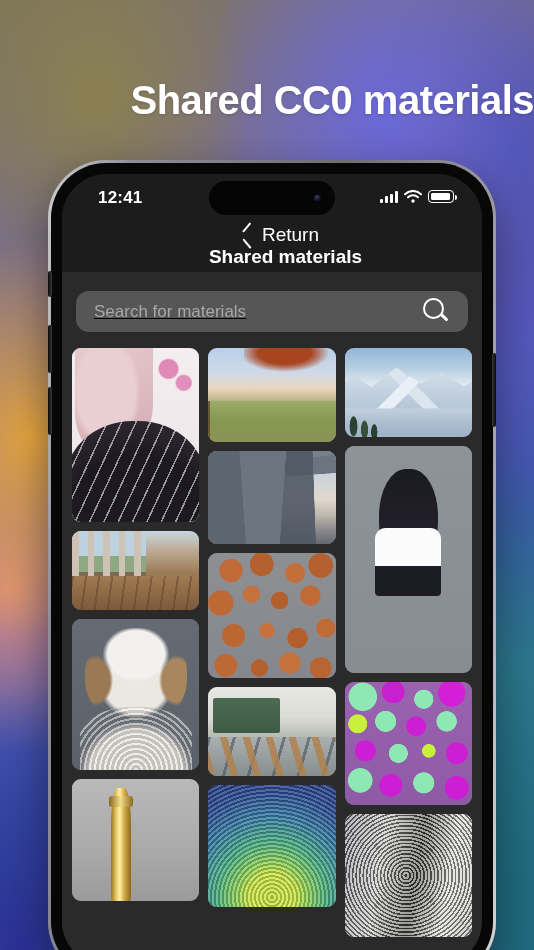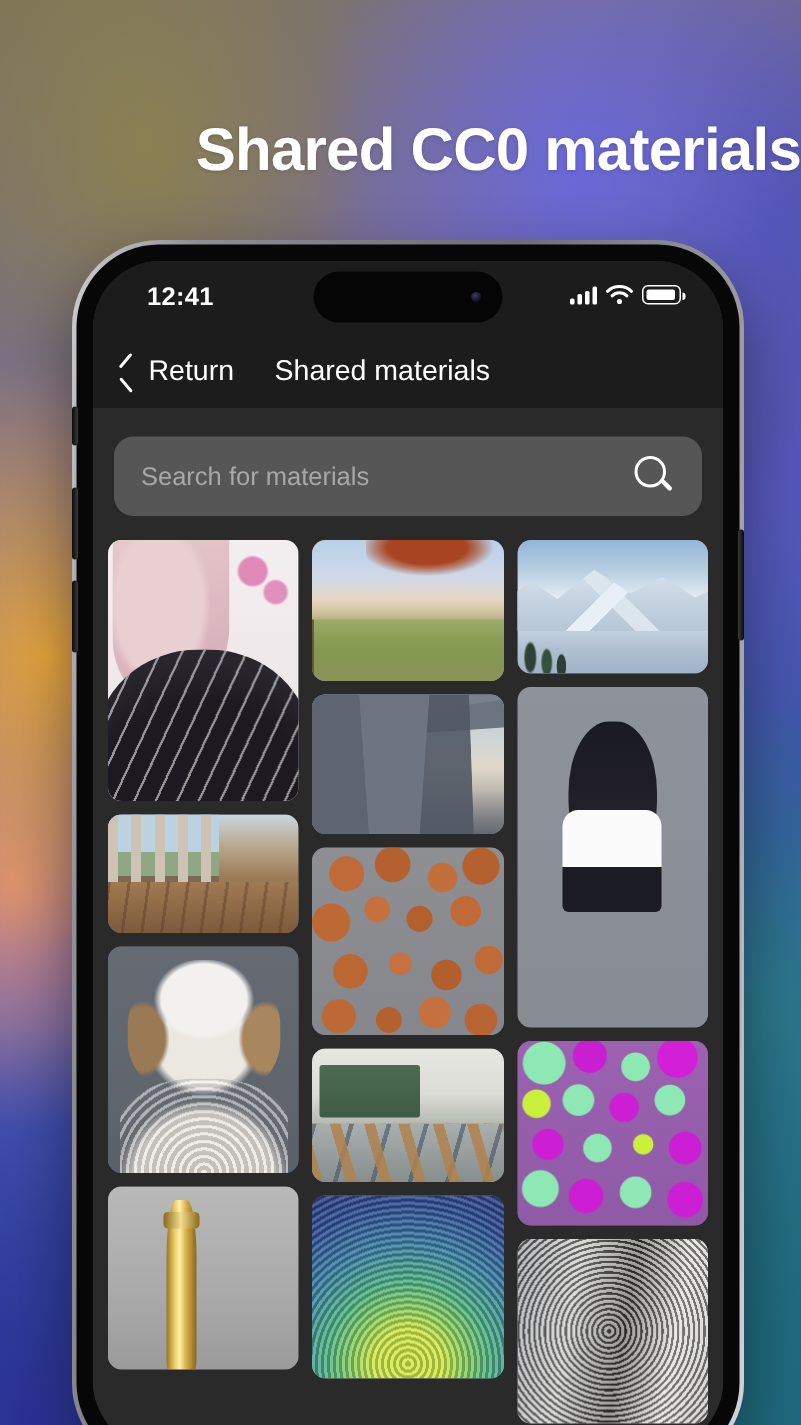--- a/index.html
+++ b/index.html
@@ -122,57 +122,58 @@
     content: ""; position: absolute; right: -3.5px; top: 3.6px;
     width: 2px; height: 5px; border-radius: 0 2px 2px 0; background: #fff;
   }
   .battery span { display: block; height: 100%; width: 92%; background: #fff; border-radius: 1.5px; }
 
   
   .navbar {
     position: relative;
     height: 48px;
     background: #1c1c1c;
-    display: flex; align-items: center;
+    display: flex; align-items: center; flex-direction: column;
   }
   .nav-back {
     display: flex; align-items: center; gap: 9px;
     margin-left: 17px; cursor: pointer;
   }
   .chevron-left {
     width: 11px; height: 19px; position: relative;
   }
   .chevron-left::before, .chevron-left::after {
     content: ""; position: absolute; left: 1px;
     width: 12px; height: 2.4px; background: #fff; border-radius: 2px;
   }
   .chevron-left::before { top: 5px;  transform: rotate(-50deg); transform-origin: left center; }
   .chevron-left::after  { top: 12px; transform: rotate(50deg);  transform-origin: left center; }
   .nav-back-label { color: #fff; font-size: 19px; }
   .nav-title {
-    color: #fff; font-size: 19px; font-weight: normal;
+    color: #fff; font-size: 19px; font-weight: bold;
     margin-left: 27px;
   }
 
   
   .content {
     position: relative;
     height: calc(100% - 98px);
     background: #2a2a2a;
     padding: 0 8px;
     overflow: hidden;
   }
   .searchbar {
     position: relative;
     margin: 19px 6px 16px 6px;
-    height: 53px;
+    height: 41px;
     border-radius: 13px;
     background: #565656;
     display: flex; align-items: center;
     padding: 0 18px;
+    text-decoration: underline;
   }
   .search-input {
     flex: 1;
     background: transparent; border: 0; outline: 0;
     color: #d9d9d9; font-size: 17px;
     font-family: "Liberation Sans", sans-serif;
   }
   .search-input::placeholder { color: #a8a8a8; }
   .search-icon {
     width: 28px; height: 28px; position: relative; flex: none;

